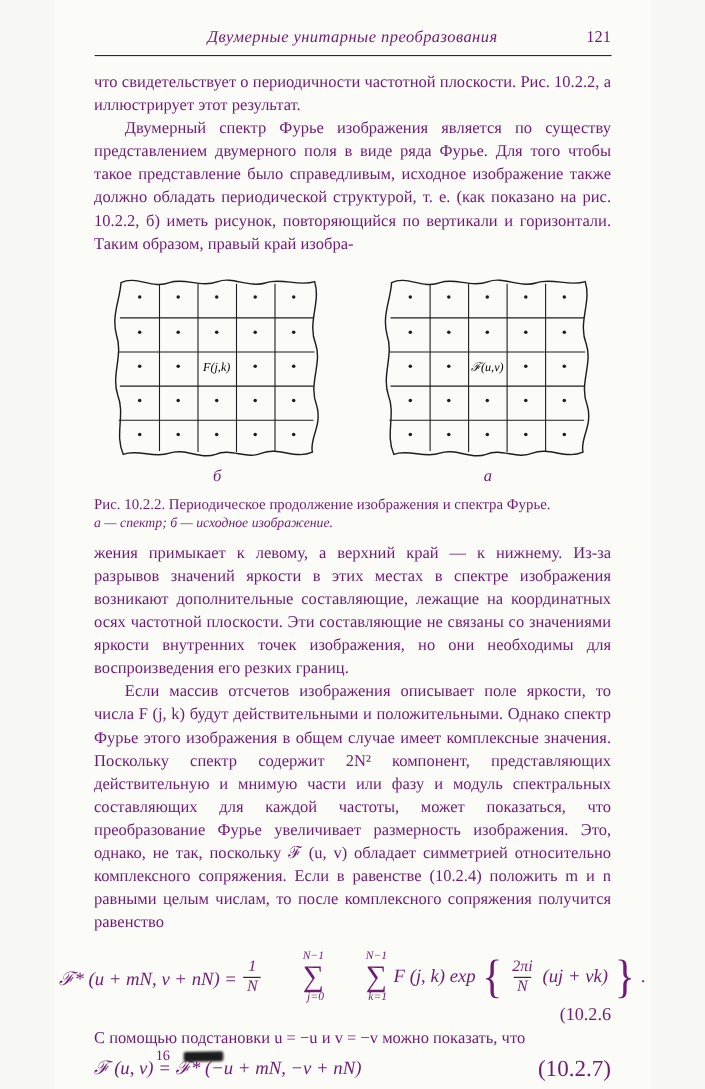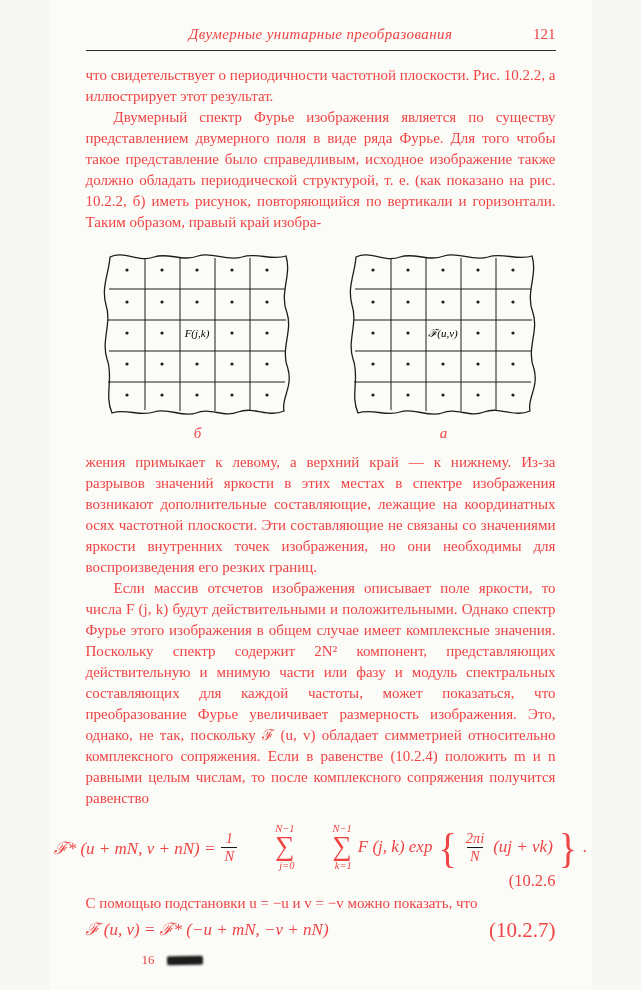--- a/index.html
+++ b/index.html
@@ -1,21 +1,21 @@
 <!DOCTYPE html>
 <html><head>
 <meta charset="utf-8">
 <style>
   html,body{margin:0;padding:0;background:#f7f7f3;}
   .page{
     position:relative;
     width:542px;height:990px;
     margin:0 auto;
     background:#fbfbf8;
-    color:#ef4444;
+    color:#701a75;
     font-family:"Liberation Serif","DejaVu Serif",serif;
     box-sizing:border-box;
     padding:26px 36px 0 36px;
     overflow:hidden;
   }
   .header{position:relative;text-align:center;font-size:15px;height:20px;}
   .header-title{font-style:italic;letter-spacing:.4px;display:inline-block;}
   .header-page{position:absolute;right:0;top:0;font-size:15px;}
   .rule{border-top:1.6px solid #2b2b2b;margin-top:4px;}
   .body-text{margin-top:14px;font-size:15px;line-height:21px;text-align:justify;}
@@ -158,20 +158,24 @@
             <circle cx="132" cy="148" r="1.6"></circle>
             <circle cx="167" cy="148" r="1.6"></circle>
         </g>
         <text x="97" y="90" text-anchor="middle" font-size="11" font-style="italic">ℱ(u,v)</text>
       </svg>
       <div class="fig-label">а</div>
     </div>
 
   </div>
 
+  <div class="caption">
+    <div>Рис. 10.2.2. Периодическое продолжение изображения и спектра Фурье.</div>
+    <div class="caption-legend it">а — спектр; б — исходное изображение.</div>
+  </div>
 
   <div class="body-text" style="margin-top:10px;">
     <p>жения примыкает к левому, а верхний край — к нижнему. Из-за разрывов значений яркости в этих местах в спектре изображения возникают дополнительные составляющие, лежащие на координатных осях частотной плоскости. Эти составляющие не связаны со значениями яркости внутренних точек изображения, но они необходимы для воспроизведения его резких границ.</p>
     <p class="indent">Если массив отсчетов изображения описывает поле яркости, то числа F (j, k) будут действительными и положительными. Однако спектр Фурье этого изображения в общем случае имеет комплексные значения. Поскольку спектр содержит 2N² компонент, представляющих действительную и мнимую части или фазу и модуль спектральных составляющих для каждой частоты, может показаться, что преобразование Фурье увеличивает размерность изображения. Это, однако, не так, поскольку ℱ (u, v) обладает симметрией относительно комплексного сопряжения. Если в равенстве (10.2.4) положить m и n равными целым числам, то после комплексного сопряжения получится равенство</p>
   </div>
 
   <div class="eq">
     <span class="txt">ℱ* (u + mN, v + nN) =</span>
     <span class="frac">
       <span class="num">1</span>

